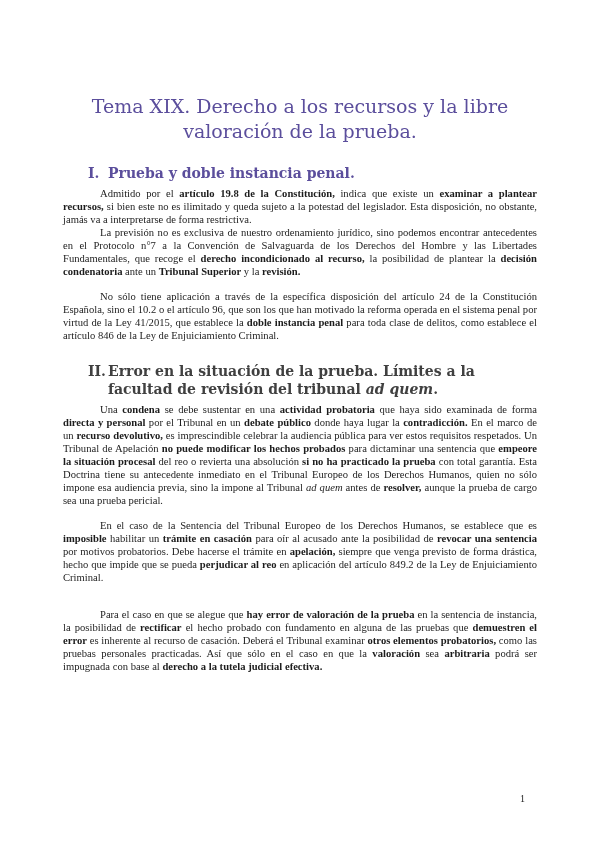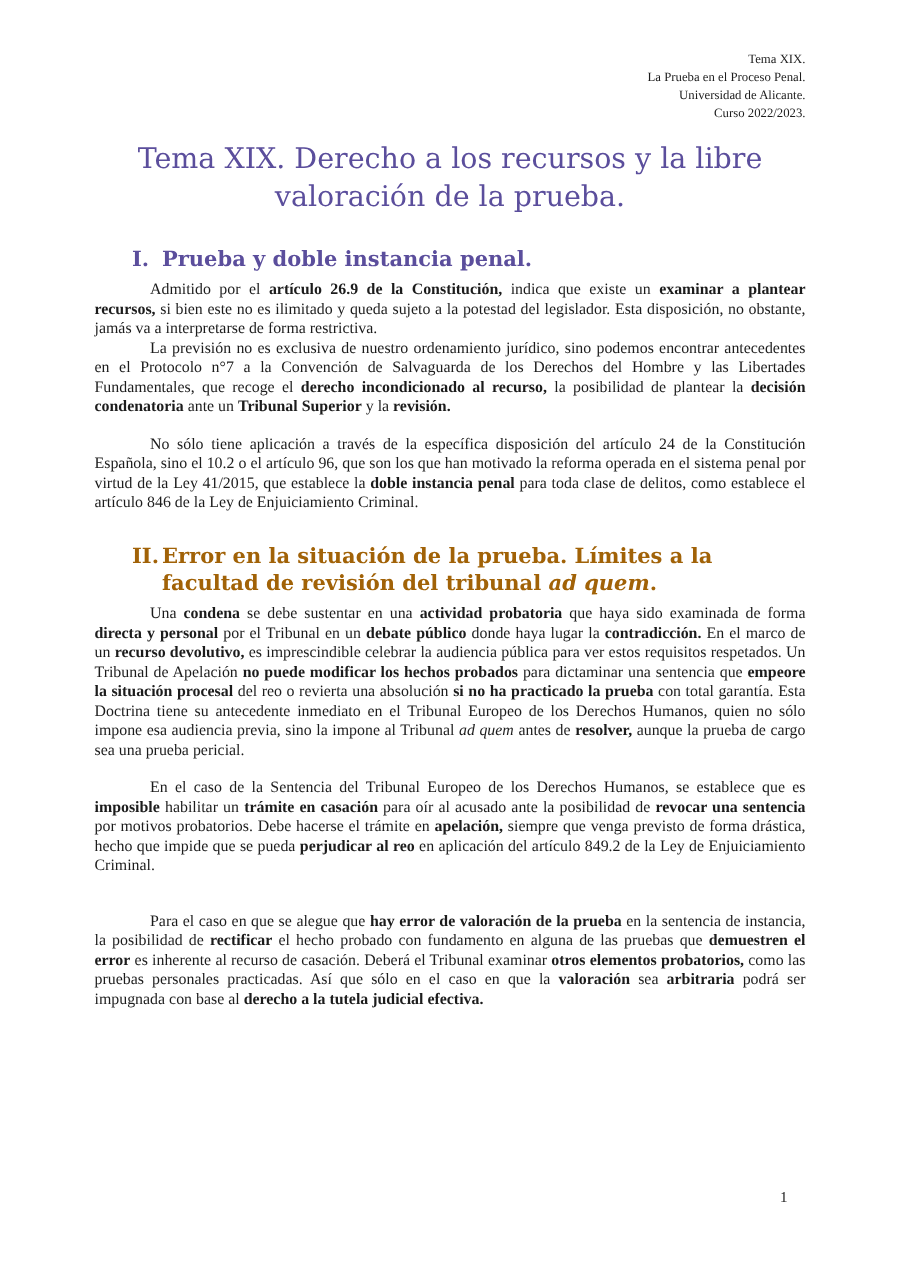--- a/index.html
+++ b/index.html
@@ -36,39 +36,33 @@
   .i{font-style:italic;}
   .doc-footer{
     position:absolute;top:793px;right:75px;font-size:10px;color:#1c1c1c;
   }
 </style>
 </head>
 <body>
 
 <div class="page">
 
-  <div class="doc-header">
-    <div>Tema XIX.</div>
-    <div>La Prueba en el Proceso Penal.</div>
-    <div>Universidad de Alicante.</div>
-    <div>Curso 2022/2023.</div>
-  </div>
 
   <h1 class="doc-title accent" style="color: rgb(91, 78, 156);">Tema XIX. Derecho a los recursos y la libre valoración de la prueba.</h1>
 
   <div id="doc-body" class="doc-body">
       <div class="heading accent" style="color: rgb(91, 78, 156);">
         <span class="h-num">I.</span>
         <span class="h-text"><span class="b ">Prueba y doble instancia penal.</span></span>
       </div>
-      <p class="para"><span class="">Admitido por el </span><span class="b ">artículo 26.9 de la Constitución,</span><span class=""> indica que existe un </span><span class="b ">examinar a plantear recursos,</span><span class=""> si bien este no es ilimitado y queda sujeto a la potestad del legislador. Esta disposición, no obstante, jamás va a interpretarse de forma restrictiva.</span></p>
+      <p class="para"><span class="">Admitido por el </span><span class="b ">artículo 19.8 de la Constitución,</span><span class=""> indica que existe un </span><span class="b ">examinar a plantear recursos,</span><span class=""> si bien este no es ilimitado y queda sujeto a la potestad del legislador. Esta disposición, no obstante, jamás va a interpretarse de forma restrictiva.</span></p>
       <p class="para"><span class="">La previsión no es exclusiva de nuestro ordenamiento jurídico, sino podemos encontrar antecedentes en el Protocolo n°7 a la Convención de Salvaguarda de los Derechos del Hombre y las Libertades Fundamentales, que recoge el </span><span class="b ">derecho incondicionado al recurso,</span><span class=""> la posibilidad de plantear la </span><span class="b ">decisión condenatoria</span><span class=""> ante un </span><span class="b ">Tribunal Superior</span><span class=""> y la </span><span class="b ">revisión.</span></p>
       <div class="spacer"></div>
       <p class="para"><span class="">No sólo tiene aplicación a través de la específica disposición del artículo 24 de la Constitución Española, sino el 10.2 o el artículo 96, que son los que han motivado la reforma operada en el sistema penal por virtud de la Ley 41/2015, que establece la </span><span class="b ">doble instancia penal</span><span class=""> para toda clase de delitos, como establece el artículo 846 de la Ley de Enjuiciamiento Criminal.</span></p>
-      <div class="heading accent" style="color: #a16207;">
+      <div class="heading accent" style="color: #404040;">
         <span class="h-num">II.</span>
         <span class="h-text"><span class="b ">Error en la situación de la prueba. Límites a la facultad de revisión del tribunal </span><span class="b i">ad quem</span><span class="b ">.</span></span>
       </div>
       <p class="para"><span class="">Una </span><span class="b ">condena</span><span class=""> se debe sustentar en una </span><span class="b ">actividad probatoria</span><span class=""> que haya sido examinada de forma </span><span class="b ">directa y personal</span><span class=""> por el Tribunal en un </span><span class="b ">debate público</span><span class=""> donde haya lugar la </span><span class="b ">contradicción.</span><span class=""> En el marco de un </span><span class="b ">recurso devolutivo,</span><span class=""> es imprescindible celebrar la audiencia pública para ver estos requisitos respetados. Un Tribunal de Apelación </span><span class="b ">no puede modificar los hechos probados</span><span class=""> para dictaminar una sentencia que </span><span class="b ">empeore la situación procesal</span><span class=""> del reo o revierta una absolución </span><span class="b ">si no ha practicado la prueba</span><span class=""> con total garantía. Esta Doctrina tiene su antecedente inmediato en el Tribunal Europeo de los Derechos Humanos, quien no sólo impone esa audiencia previa, sino la impone al Tribunal </span><span class="i">ad quem</span><span class=""> antes de </span><span class="b ">resolver,</span><span class=""> aunque la prueba de cargo sea una prueba pericial.</span></p>
       <div class="spacer"></div>
       <p class="para"><span class="">En el caso de la Sentencia del Tribunal Europeo de los Derechos Humanos, se establece que es </span><span class="b ">imposible</span><span class=""> habilitar un </span><span class="b ">trámite en casación</span><span class=""> para oír al acusado ante la posibilidad de </span><span class="b ">revocar una sentencia</span><span class=""> por motivos probatorios. Debe hacerse el trámite en </span><span class="b ">apelación,</span><span class=""> siempre que venga previsto de forma drástica, hecho que impide que se pueda </span><span class="b ">perjudicar al reo</span><span class=""> en aplicación del artículo 849.2 de la Ley de Enjuiciamiento Criminal.</span></p>
       <div class="spacer"></div>
       <div class="spacer"></div>
       <p class="para"><span class="">Para el caso en que se alegue que </span><span class="b ">hay error de valoración de la prueba</span><span class=""> en la sentencia de instancia, la posibilidad de </span><span class="b ">rectificar</span><span class=""> el hecho probado con fundamento en alguna de las pruebas que </span><span class="b ">demuestren el error</span><span class=""> es inherente al recurso de casación. Deberá el Tribunal examinar </span><span class="b ">otros elementos probatorios,</span><span class=""> como las pruebas personales practicadas. Así que sólo en el caso en que la </span><span class="b ">valoración</span><span class=""> sea </span><span class="b ">arbitraria</span><span class=""> podrá ser impugnada con base al </span><span class="b ">derecho a la tutela judicial efectiva.</span></p>
       <div class="spacer"></div>

